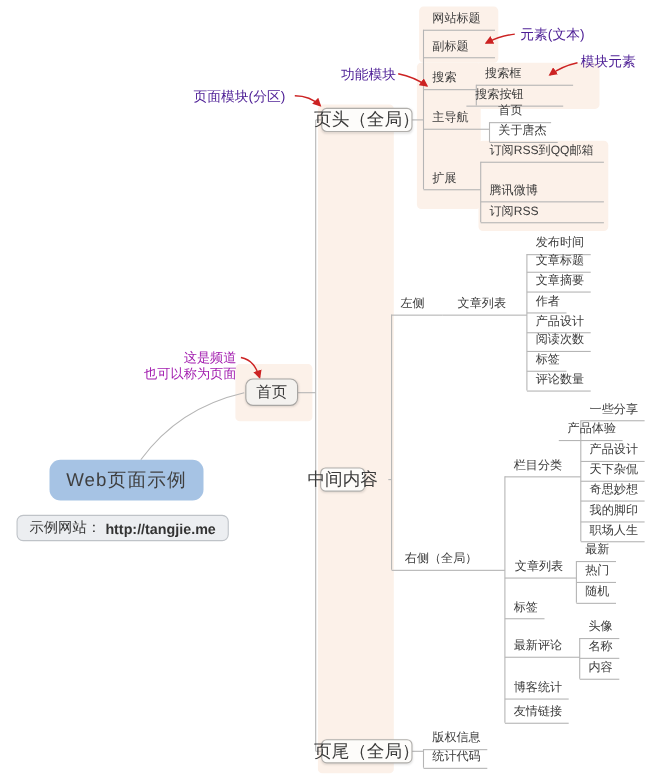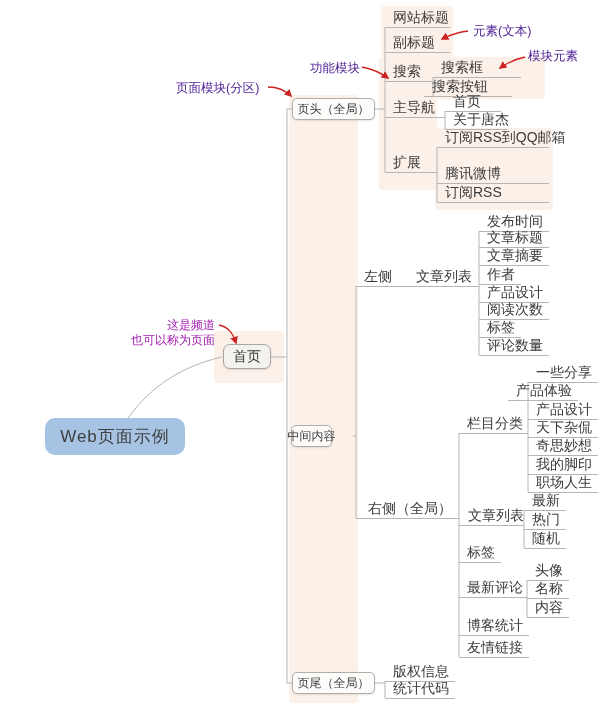--- a/index.html
+++ b/index.html
@@ -1,25 +1,25 @@
 <!DOCTYPE html>
 <html><head>
 <meta charset="utf-8">
 <style>
   html,body{margin:0;padding:0;background:#ffffff;}
   #stage{position:relative;width:600px;height:713px;background:#ffffff;overflow:hidden;
          font-family:"Liberation Sans","DejaVu Sans",sans-serif;}
   .panel{position:absolute;background:#fcf1e9;border-radius:4px;}
   svg.wires{position:absolute;left:0;top:0;width:600px;height:713px;}
   .n{position:absolute;box-sizing:border-box;height:18px;line-height:15px;
-     padding:0 6px 2px 8px;border-bottom:1px solid #b5b5b5;font-size:14px;
+     padding:0 6px 2px 8px;border-bottom:1px solid #b5b5b5;font-size:11px;
      color:#3b3b3b;white-space:nowrap;}
   .boxnode{position:absolute;box-sizing:border-box;border:1px solid #b0aeab;
      border-radius:5px;background:#fdfcfa;box-shadow:0 1px 2px rgba(0,0,0,0.10);
-     display:flex;align-items:center;justify-content:center;font-size:12px;
+     display:flex;align-items:center;justify-content:center;font-size:16px;
      color:#3b3b3b;white-space:nowrap;}
   .channel{position:absolute;box-sizing:border-box;border:1px solid #a8a6a3;
      border-radius:7px;background:#f4f2ef;box-shadow:0 1px 2px rgba(0,0,0,0.12);
      display:flex;align-items:center;justify-content:center;font-size:14px;
      color:#3b3b3b;}
   .rootnode{position:absolute;box-sizing:border-box;border-radius:10px;
      background:#a6c3e4;display:flex;align-items:center;justify-content:center;
      font-size:17px;color:#3f3f3f;letter-spacing:1px;}
   .urlbox{position:absolute;box-sizing:border-box;border:1px solid #bfc3c8;
      border-radius:6px;background:#eceef1;display:flex;align-items:center;
@@ -69,20 +69,24 @@
     <g stroke="#cc2222" stroke-width="1.3" fill="none">
       <path d="M268,87 C279,87 286,91 291,96" marker-end="url(#arrow)"></path>
       <path d="M362,67 C372,69 381,73 388,78" marker-end="url(#arrow)"></path>
       <path d="M468,31 C459,32 450,35 442,39" marker-end="url(#arrow)"></path>
       <path d="M525,57 C516,59 507,63 500,68" marker-end="url(#arrow)"></path>
       <path d="M219,325 C229,327 233,334 236,343" marker-end="url(#arrow)"></path>
     </g>
   </svg>
 
   <div class="rootnode" style="left:45px;top:418px;width:140px;height:37px">Web页面示例</div>
+  <div class="urlbox" style="left:15px;top:468px;width:193px;height:24px">
+    <span>示例网站：</span>
+      <b>http://tangjie.me</b>
+  </div>
   <div class="channel" style="left:223px;top:344px;width:48px;height:25px">首页</div>
 
   <div class="boxnode" style="left:292px;top:98px;width:83px;height:22px">页头（全局）</div>
   <div class="boxnode" style="left:291px;top:425px;width:41px;height:22px">中间内容</div>
   <div class="boxnode" style="left:292px;top:672px;width:83px;height:22px">页尾（全局）</div>
 
   <div class="n" style="left:385px;top:10px;width:65px">网站标题</div>
   <div class="n" style="left:385px;top:35px;width:65px">副标题</div>
   <div class="n" style="left:385px;top:64px;width:48px">搜索</div>
   <div class="n" style="left:433px;top:60px;width:88px">搜索框</div>

